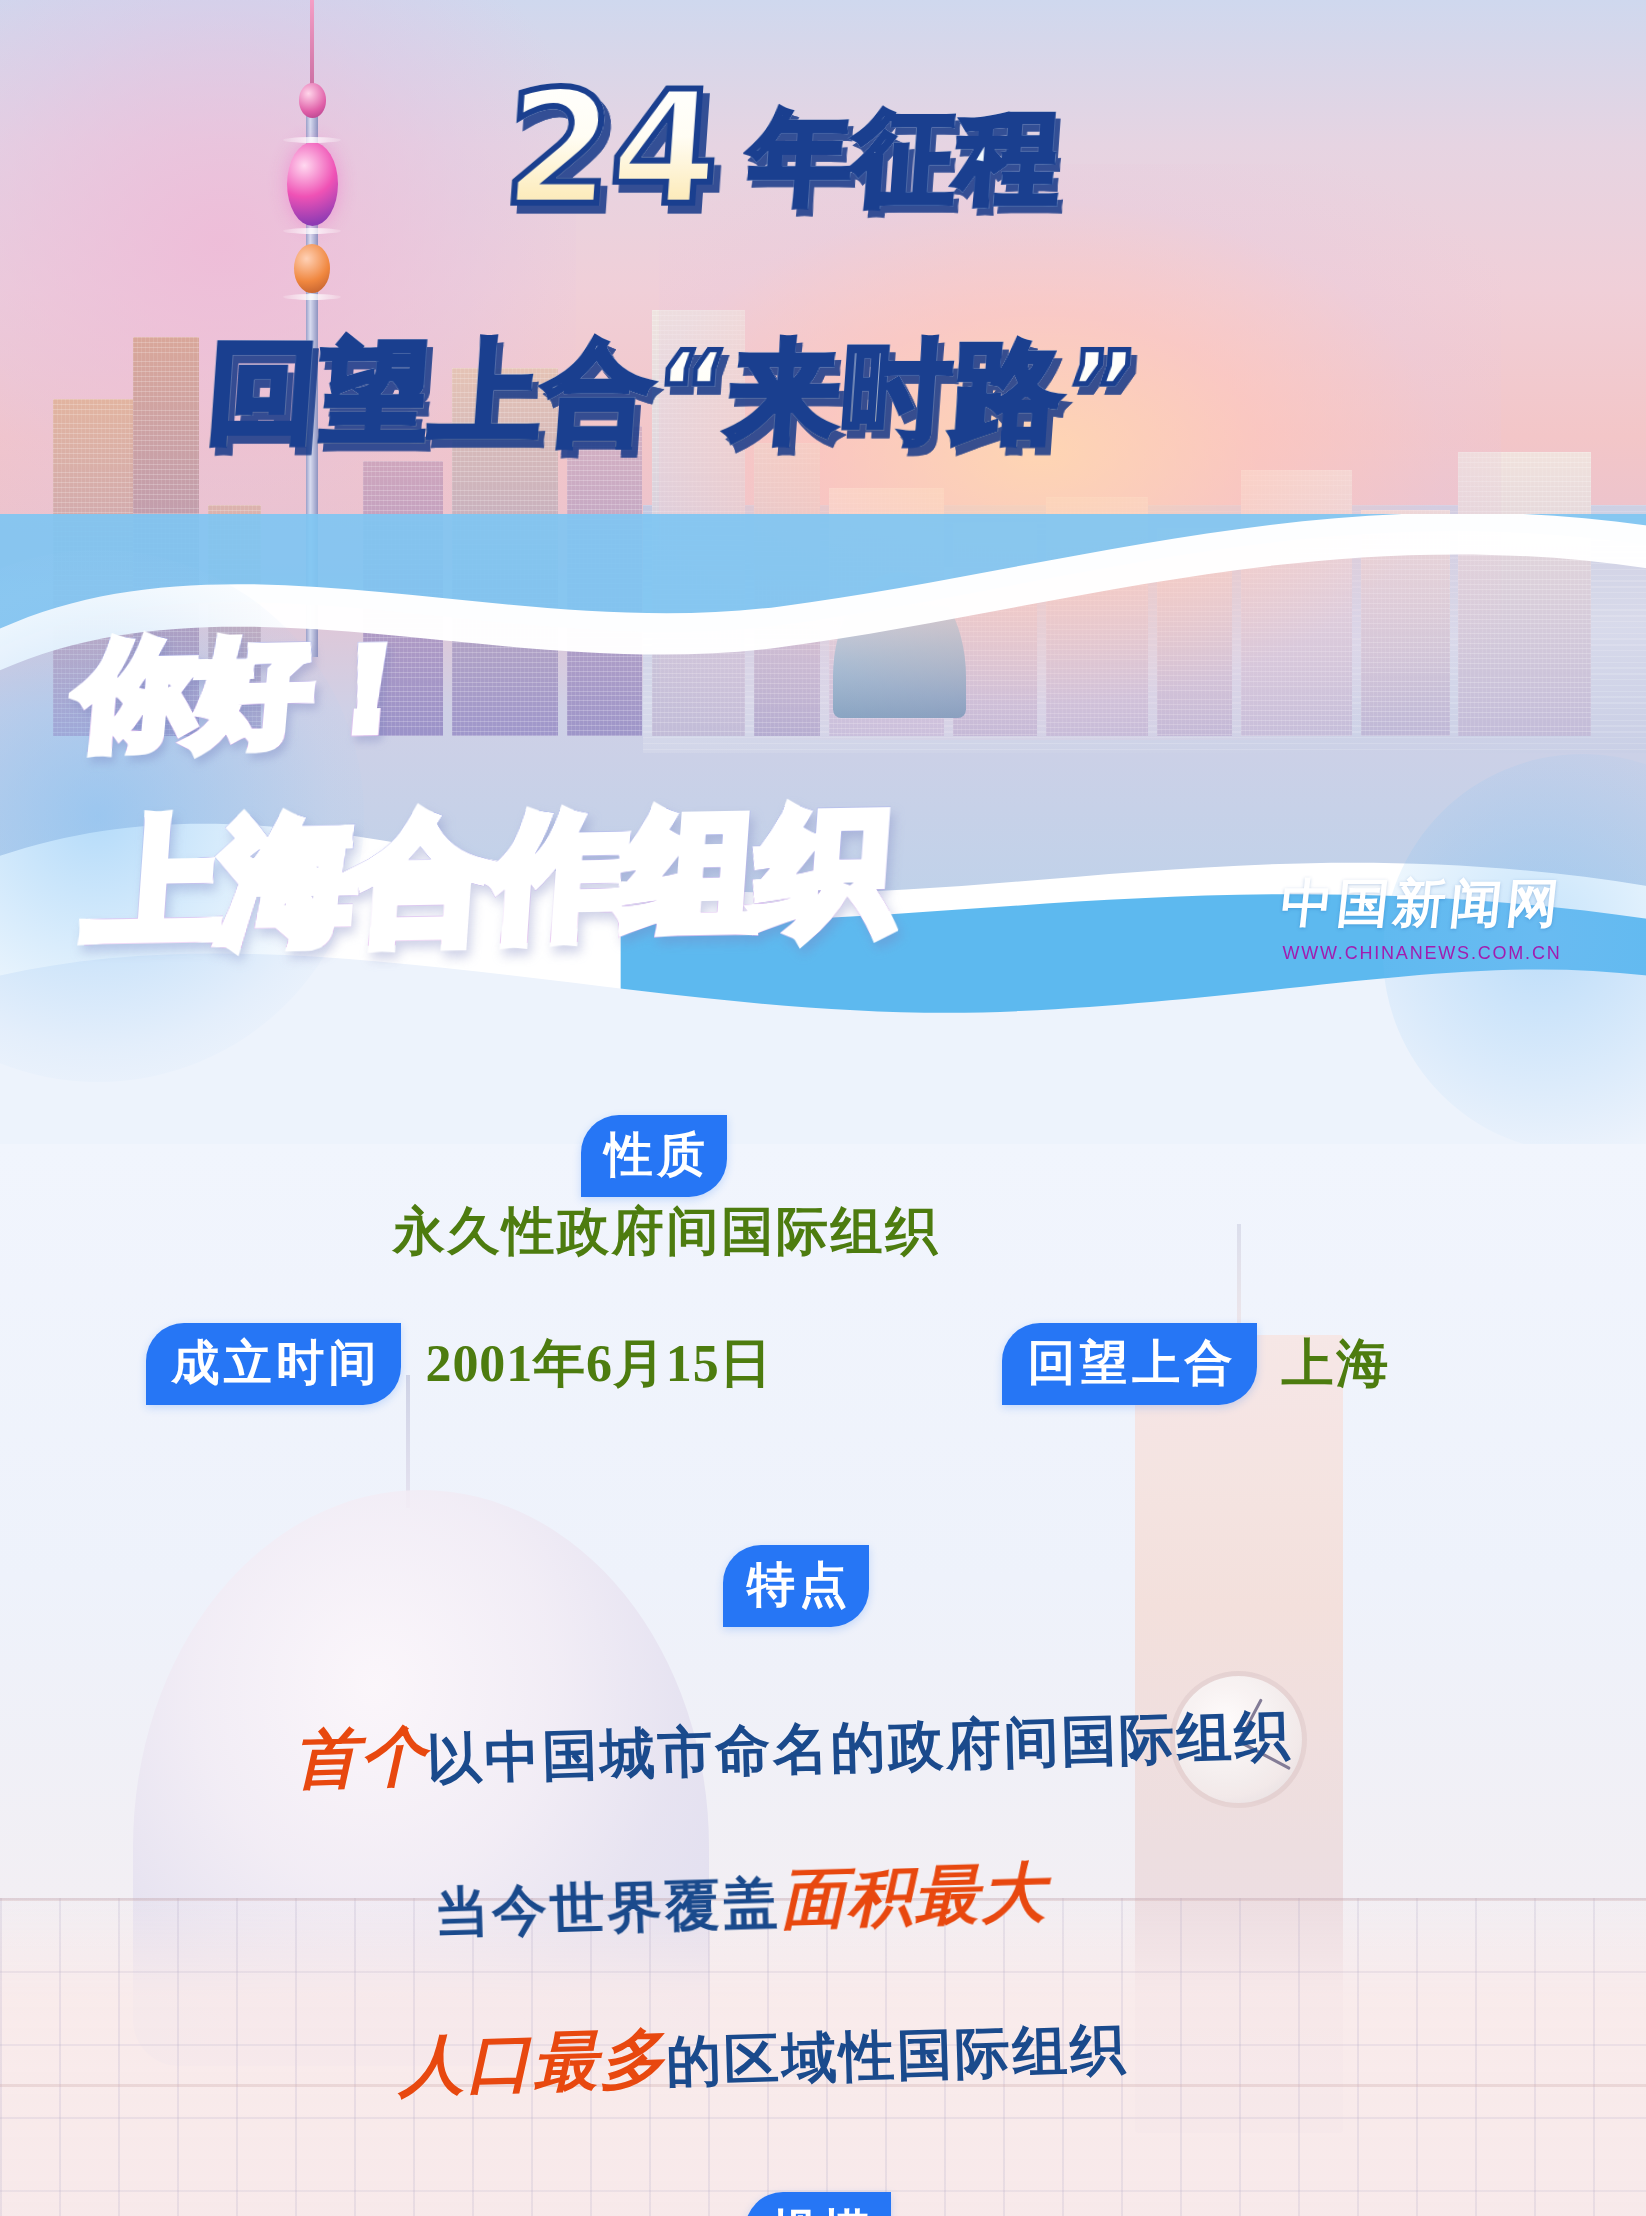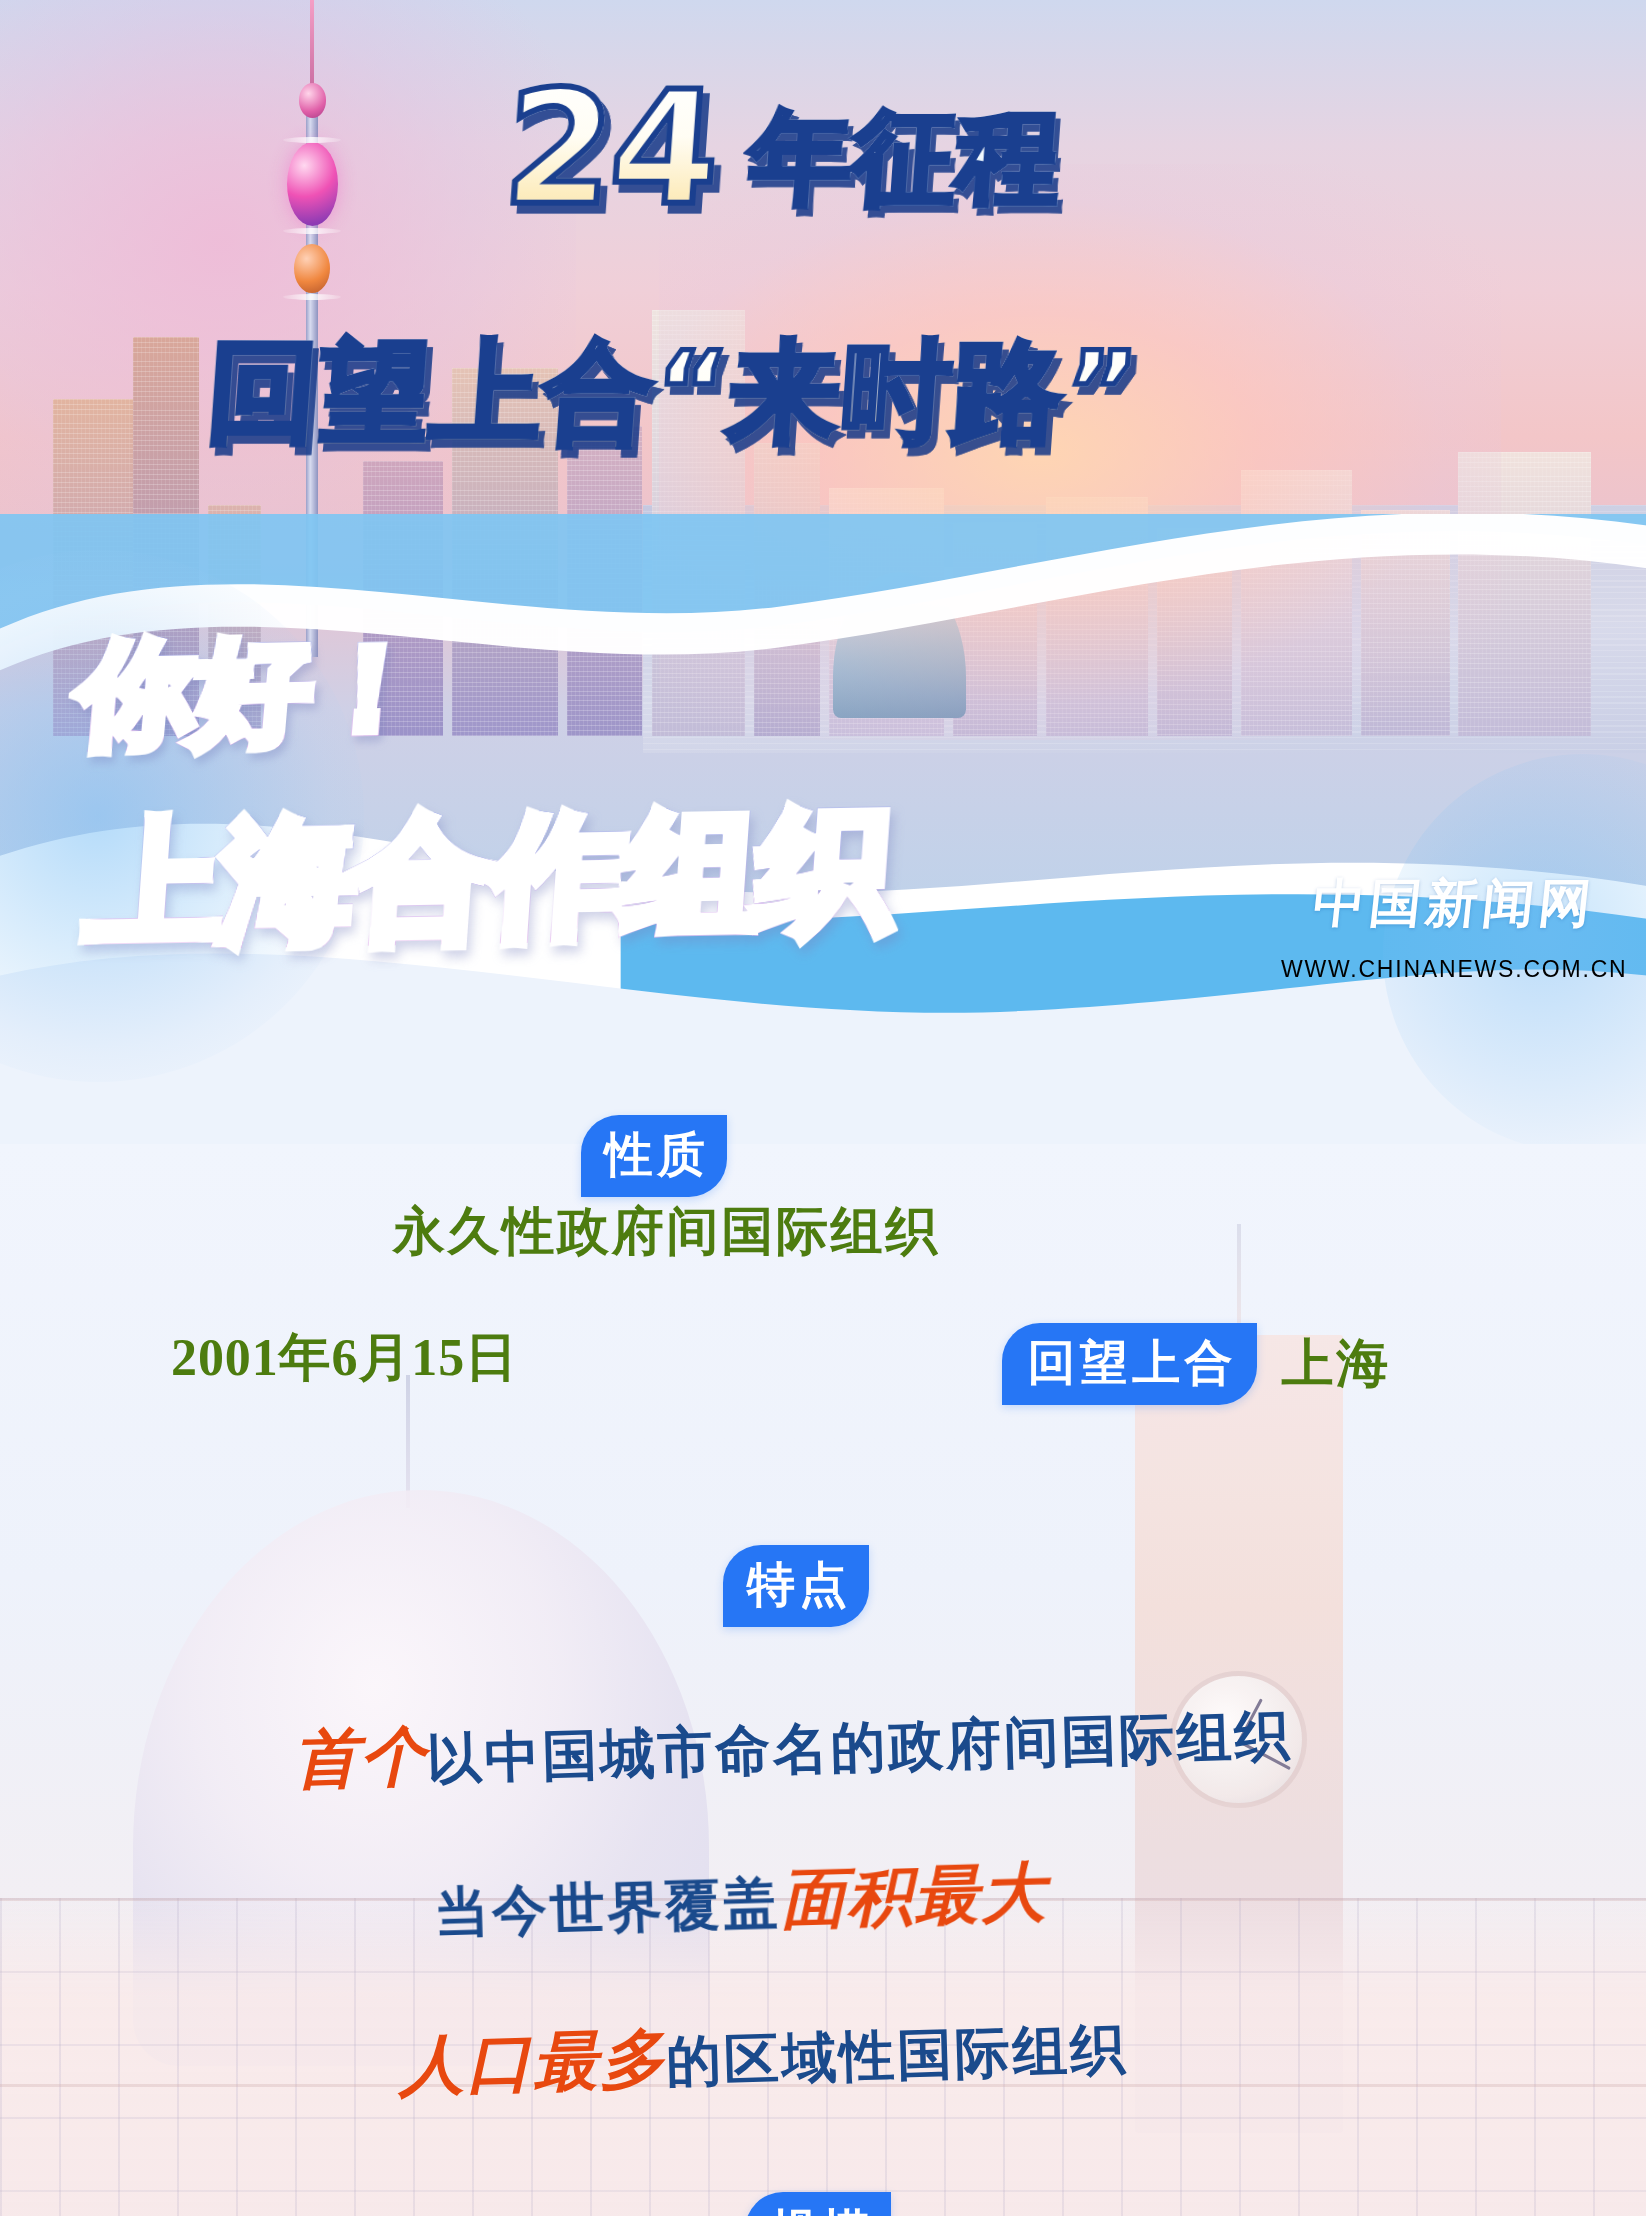--- a/index.html
+++ b/index.html
@@ -142,22 +142,22 @@
 
   
   .logo{ position:absolute; left:1281px; top:869px; text-align:center; }
   .logo-cn{
     font-family:"DejaVu Serif", serif; font-weight:700;
     font-size:52px; color:#fff; letter-spacing:4.4px;
     text-shadow:0 0.9px 3.5px rgba(0,70,160,.25);
     transform:skewX(-6deg);
   }
   .logo-url{
-    margin-top:17px; font-family:"Liberation Sans", sans-serif;
-    font-size:23px; color:#000000; letter-spacing:1.8px; font-weight:400;
+    margin-top:4px; font-family:"Liberation Sans", sans-serif;
+    font-size:18px; color:#a21caf; letter-spacing:1.8px; font-weight:400;
   }
 
   
   .bund{
     position:absolute; left:0; top:1144px; width:1647px; height:1973px;
     overflow:hidden;
   }
   .bund-sky{
     position:absolute; inset:0;
     background:linear-gradient(180deg,#f1f5fd 0%,#eef2fb 22%,#f3eef2 42%,#f6ecec 56%,#efe6ee 72%,#e3e3f1 88%,#d7dbef 100%);
@@ -325,20 +325,21 @@
     <div class="facade"></div>
 
   </div>
 
   <div class="row" style="left:368px; top:1115px;flex-direction:column;">
     <div class="badge b2">性质</div>
     <div class="val">永久性政府间国际组织</div>
   </div>
 
   <div class="row" style="left:146px; top:1323px;">
+    <div class="badge b3">成立时间</div>
     <div class="val num">2001年6月15日</div>
   </div>
 
   <div class="row" style="left:1002px; top:1323px;">
     <div class="badge b3">回望上合</div>
     <div class="val">上海</div>
   </div>
 
   <div class="row" style="left:723px; top:1545px;">
     <div class="badge b2">特点</div>

